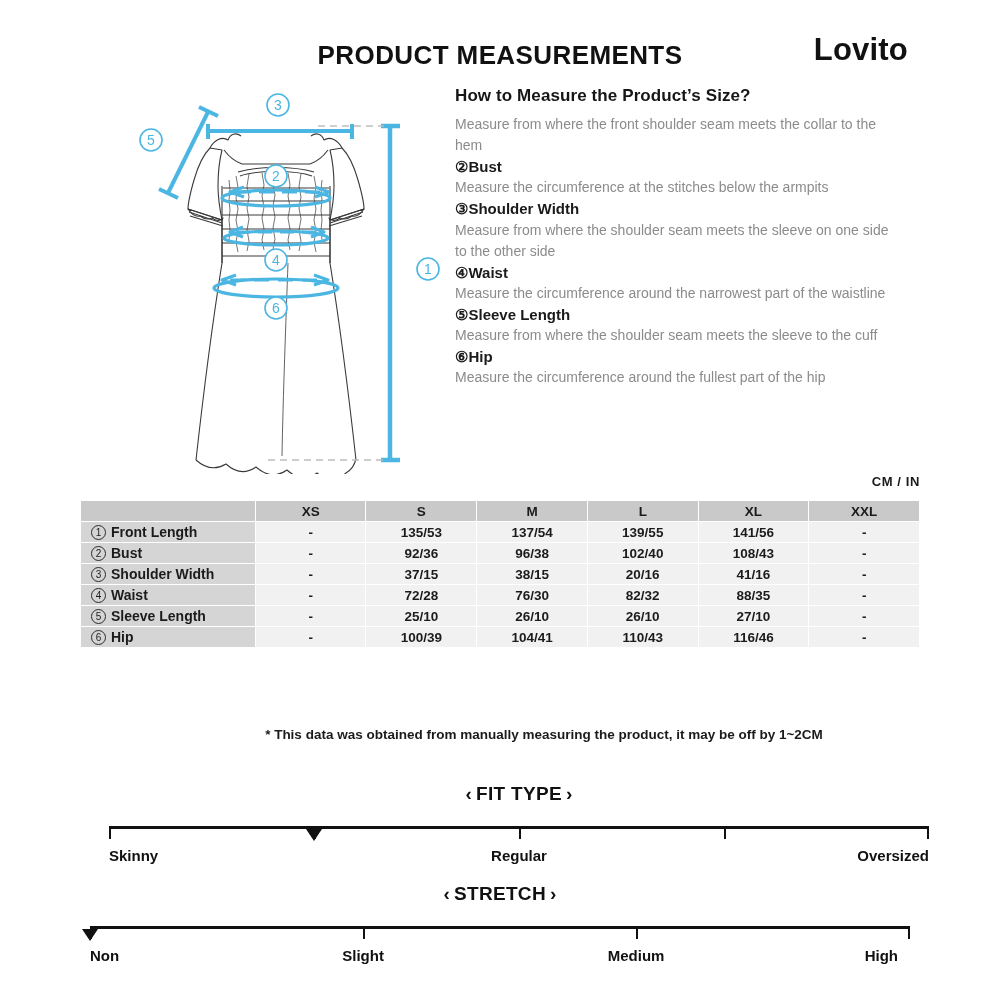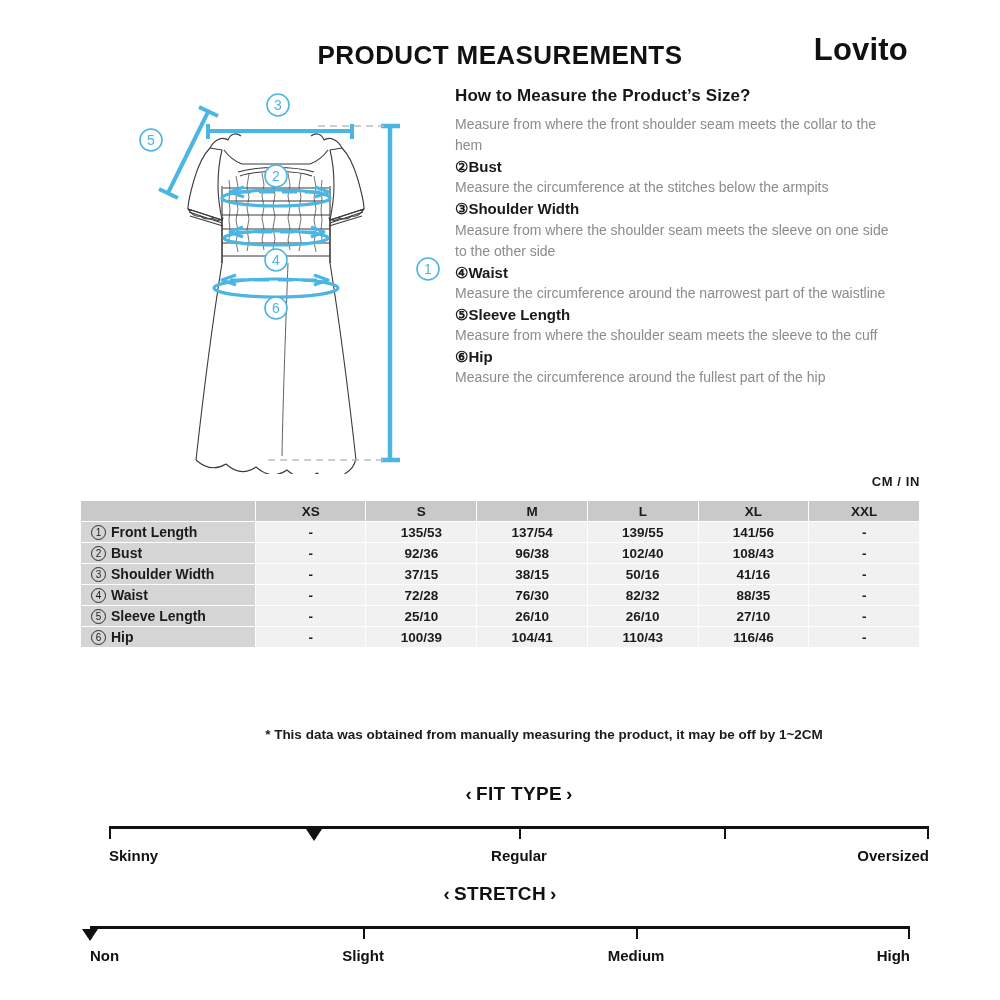--- a/index.html
+++ b/index.html
@@ -355,21 +355,21 @@
           <td class="col-size">96/38</td>
           <td class="col-size">102/40</td>
           <td class="col-size">108/43</td>
           <td class="col-size">-</td>
         </tr>
         <tr>
           <th class="rowhead col-label"><span class="circnum">3</span><span>Shoulder Width</span></th>
           <td class="col-size">-</td>
           <td class="col-size">37/15</td>
           <td class="col-size">38/15</td>
-          <td class="col-size">50/16</td>
+          <td class="col-size">20/16</td>
           <td class="col-size">41/16</td>
           <td class="col-size">-</td>
         </tr>
         <tr>
           <th class="rowhead col-label"><span class="circnum">4</span><span>Waist</span></th>
           <td class="col-size">-</td>
           <td class="col-size">72/28</td>
           <td class="col-size">76/30</td>
           <td class="col-size">82/32</td>
           <td class="col-size">88/35</td>
@@ -423,17 +423,17 @@
     <div class="axis-area" id="stretch-axis">
       <div class="axis-line"></div>
     <div class="axis-tick" style="left: 0px;"></div>
         <div class="axis-tick" style="left: 273.06px;"></div>
         <div class="axis-tick" style="left: 546.12px;"></div>
         <div class="axis-tick" style="left: 818px;"></div>
         <div class="axis-marker" style="left: -8px;"></div>
         <div class="axis-label" style="left: 0px; text-align: center;">Non</div>
         <div class="axis-label" style="left: 273.06px; transform: translateX(-50%);">Slight</div>
         <div class="axis-label" style="left: 546.12px; transform: translateX(-50%);">Medium</div>
-        <div class="axis-label" style="right: 0px;">High</div>
+        <div class="axis-label" style="right: 12px;">High</div>
       </div>
   </div>
 
 </div>
 
 </body></html>

